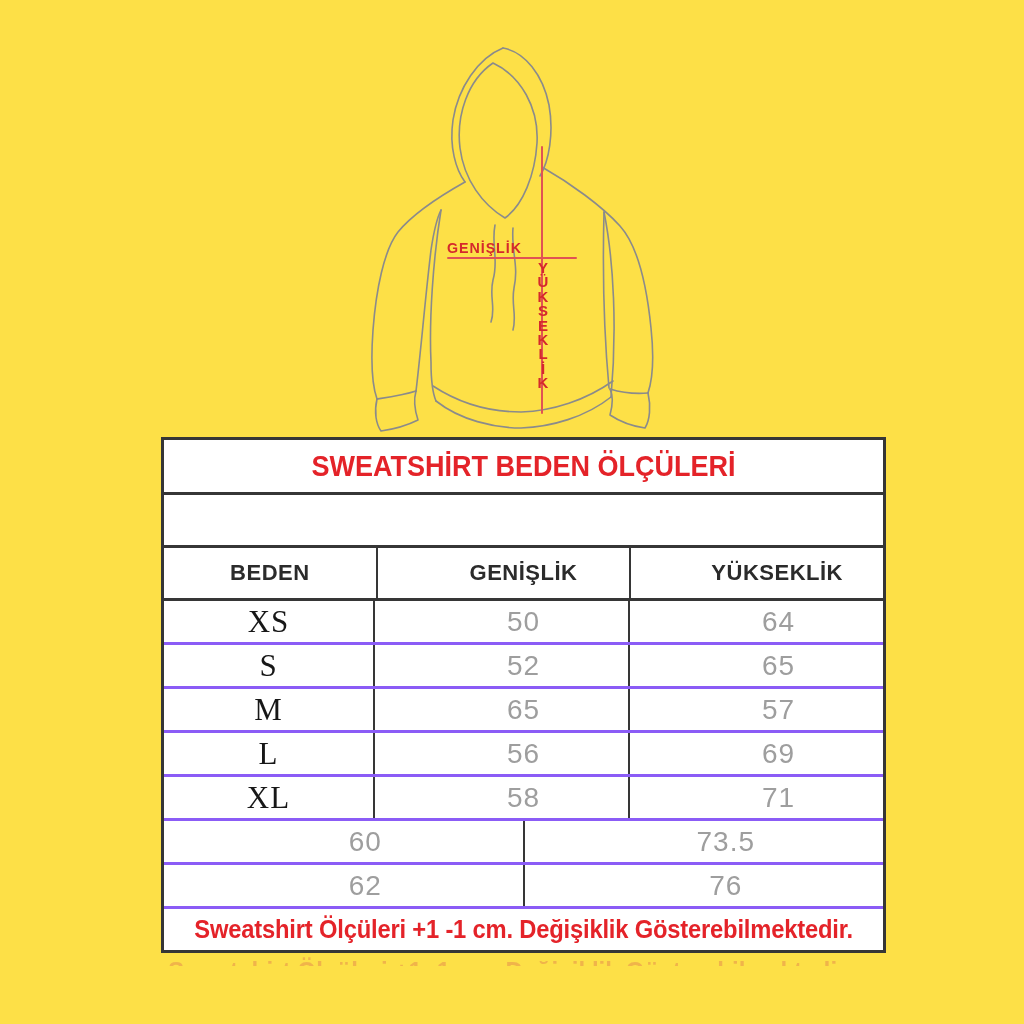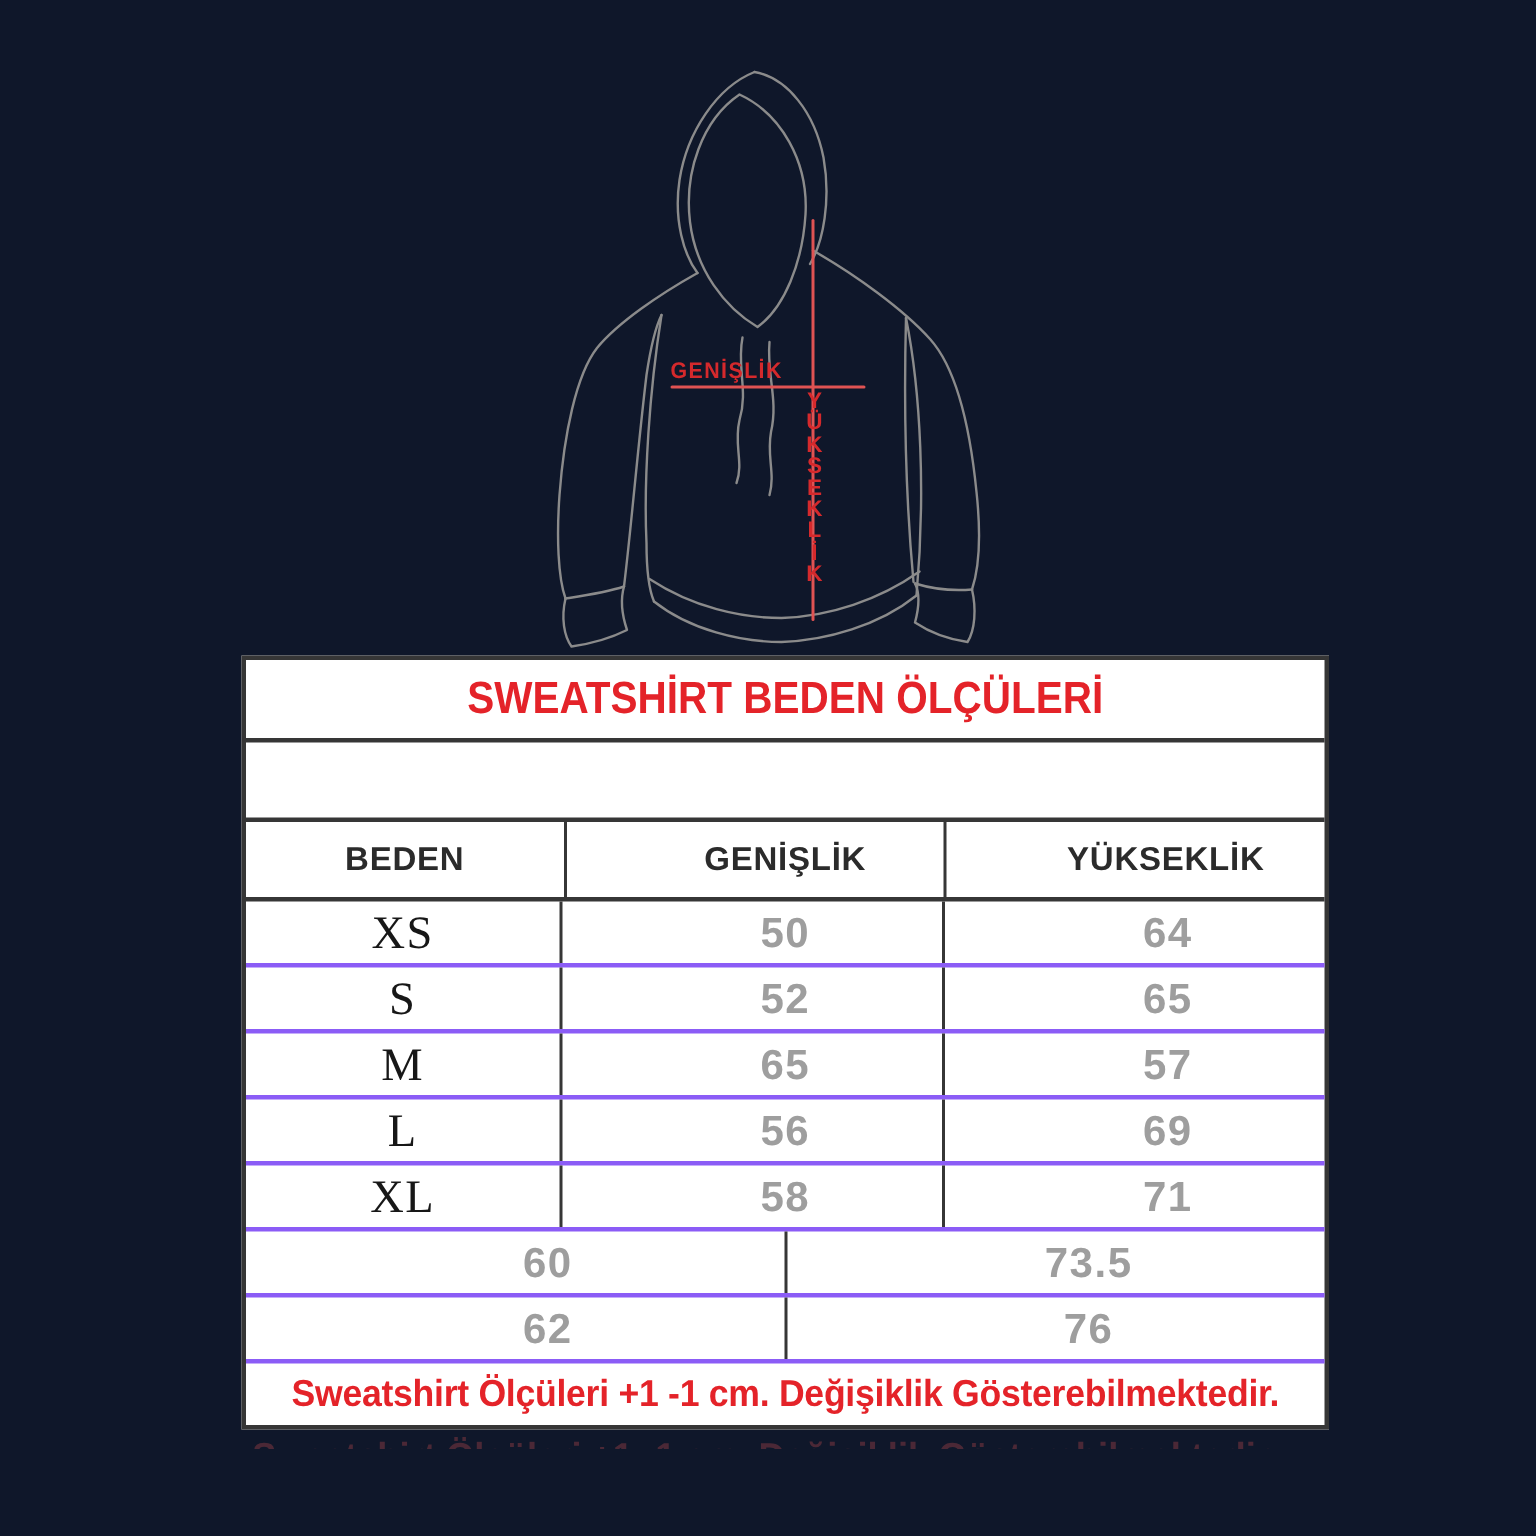--- a/index.html
+++ b/index.html
@@ -8,21 +8,21 @@
     width: 1024px;
     height: 1024px;
     background: #ffffff;
     font-family: "Liberation Sans", sans-serif;
     overflow: hidden;
   }
   .stage {
     position: relative;
     width: 1024px;
     height: 1024px;
-    background: #0f172a;
+    background: #fde047;
   }
 
   
   .hoodie-svg {
     position: absolute;
     left: 360px;
     top: 42px;
     width: 320px;
     height: 400px;
   }
@@ -114,21 +114,21 @@
   }
   .t-row .size-cell {
     font-family: "Liberation Serif", serif;
     font-size: 31px;
     color: #171717;
     letter-spacing: 1px;
     border-right: 2px solid #363636;
   }
   .t-row .value-cell {
     font-size: 28px;
-    font-weight: bold;
+    font-weight: normal;
     color: #9e9e9e;
     letter-spacing: 1px;
     padding-left: 44px;
   }
   .t-row .value-cell.mid {
     border-right: 2px solid #363636;
   }
   .t-footer {
     height: 41px;
     display: flex;

